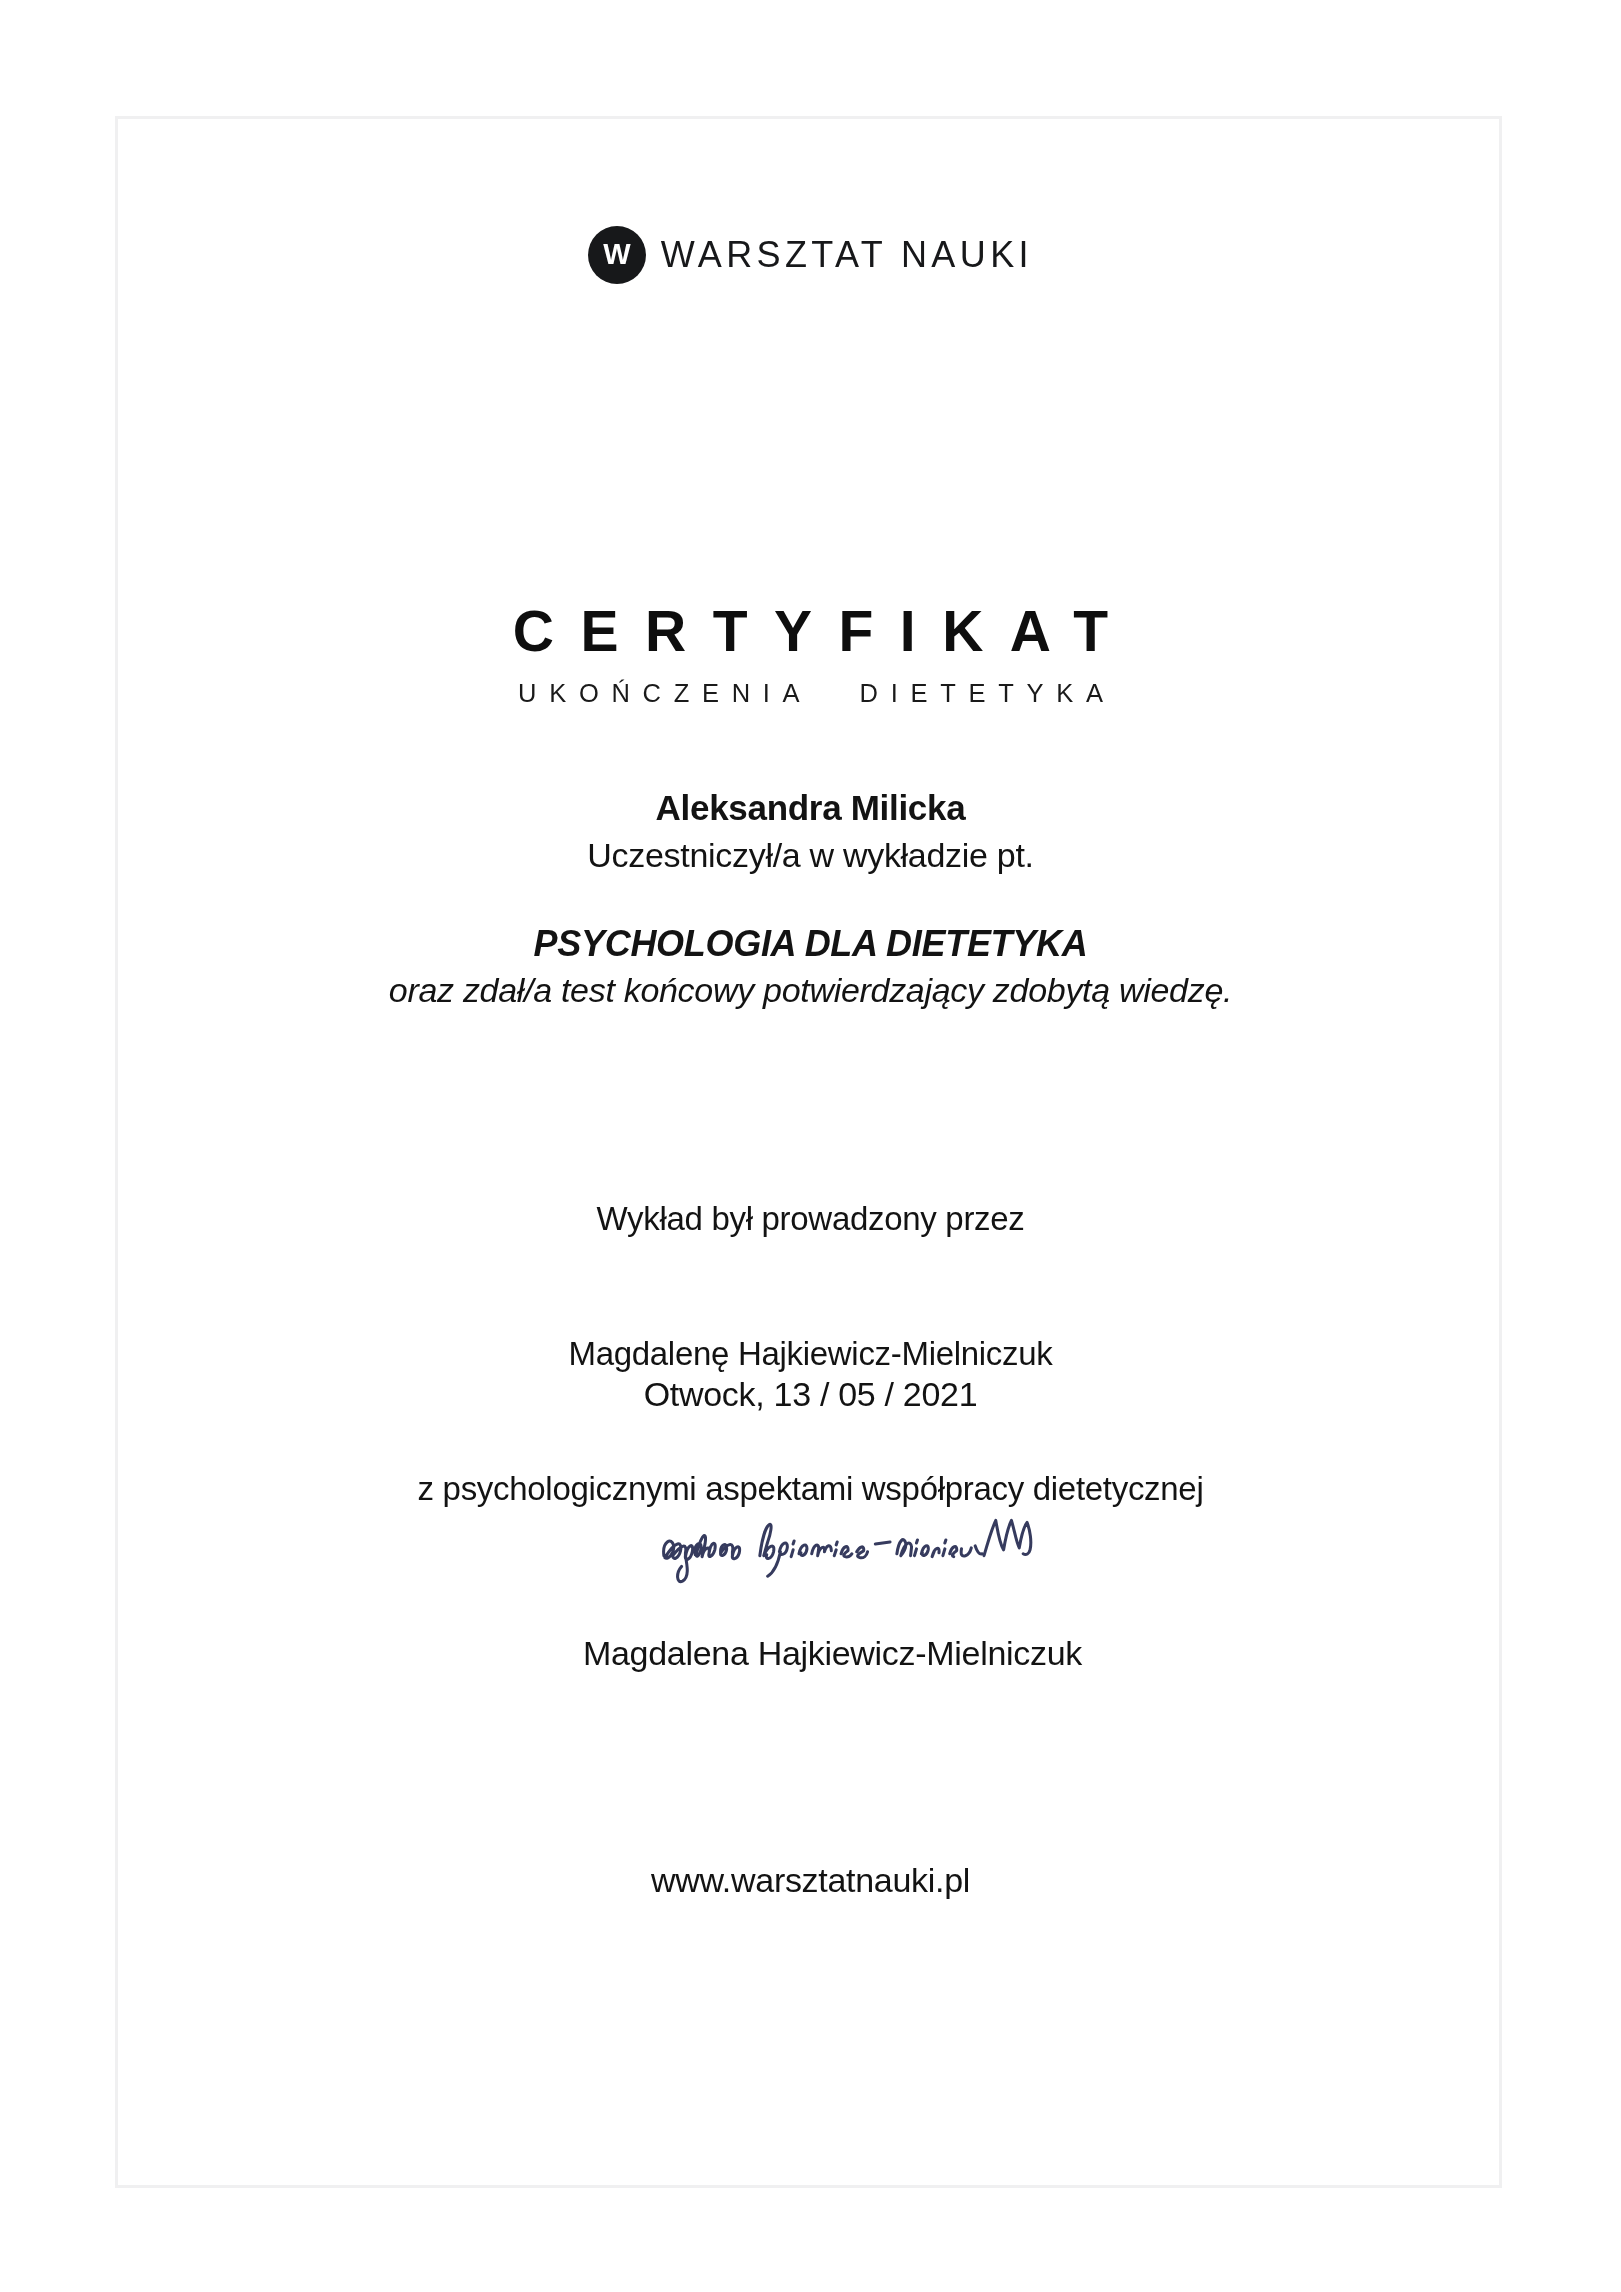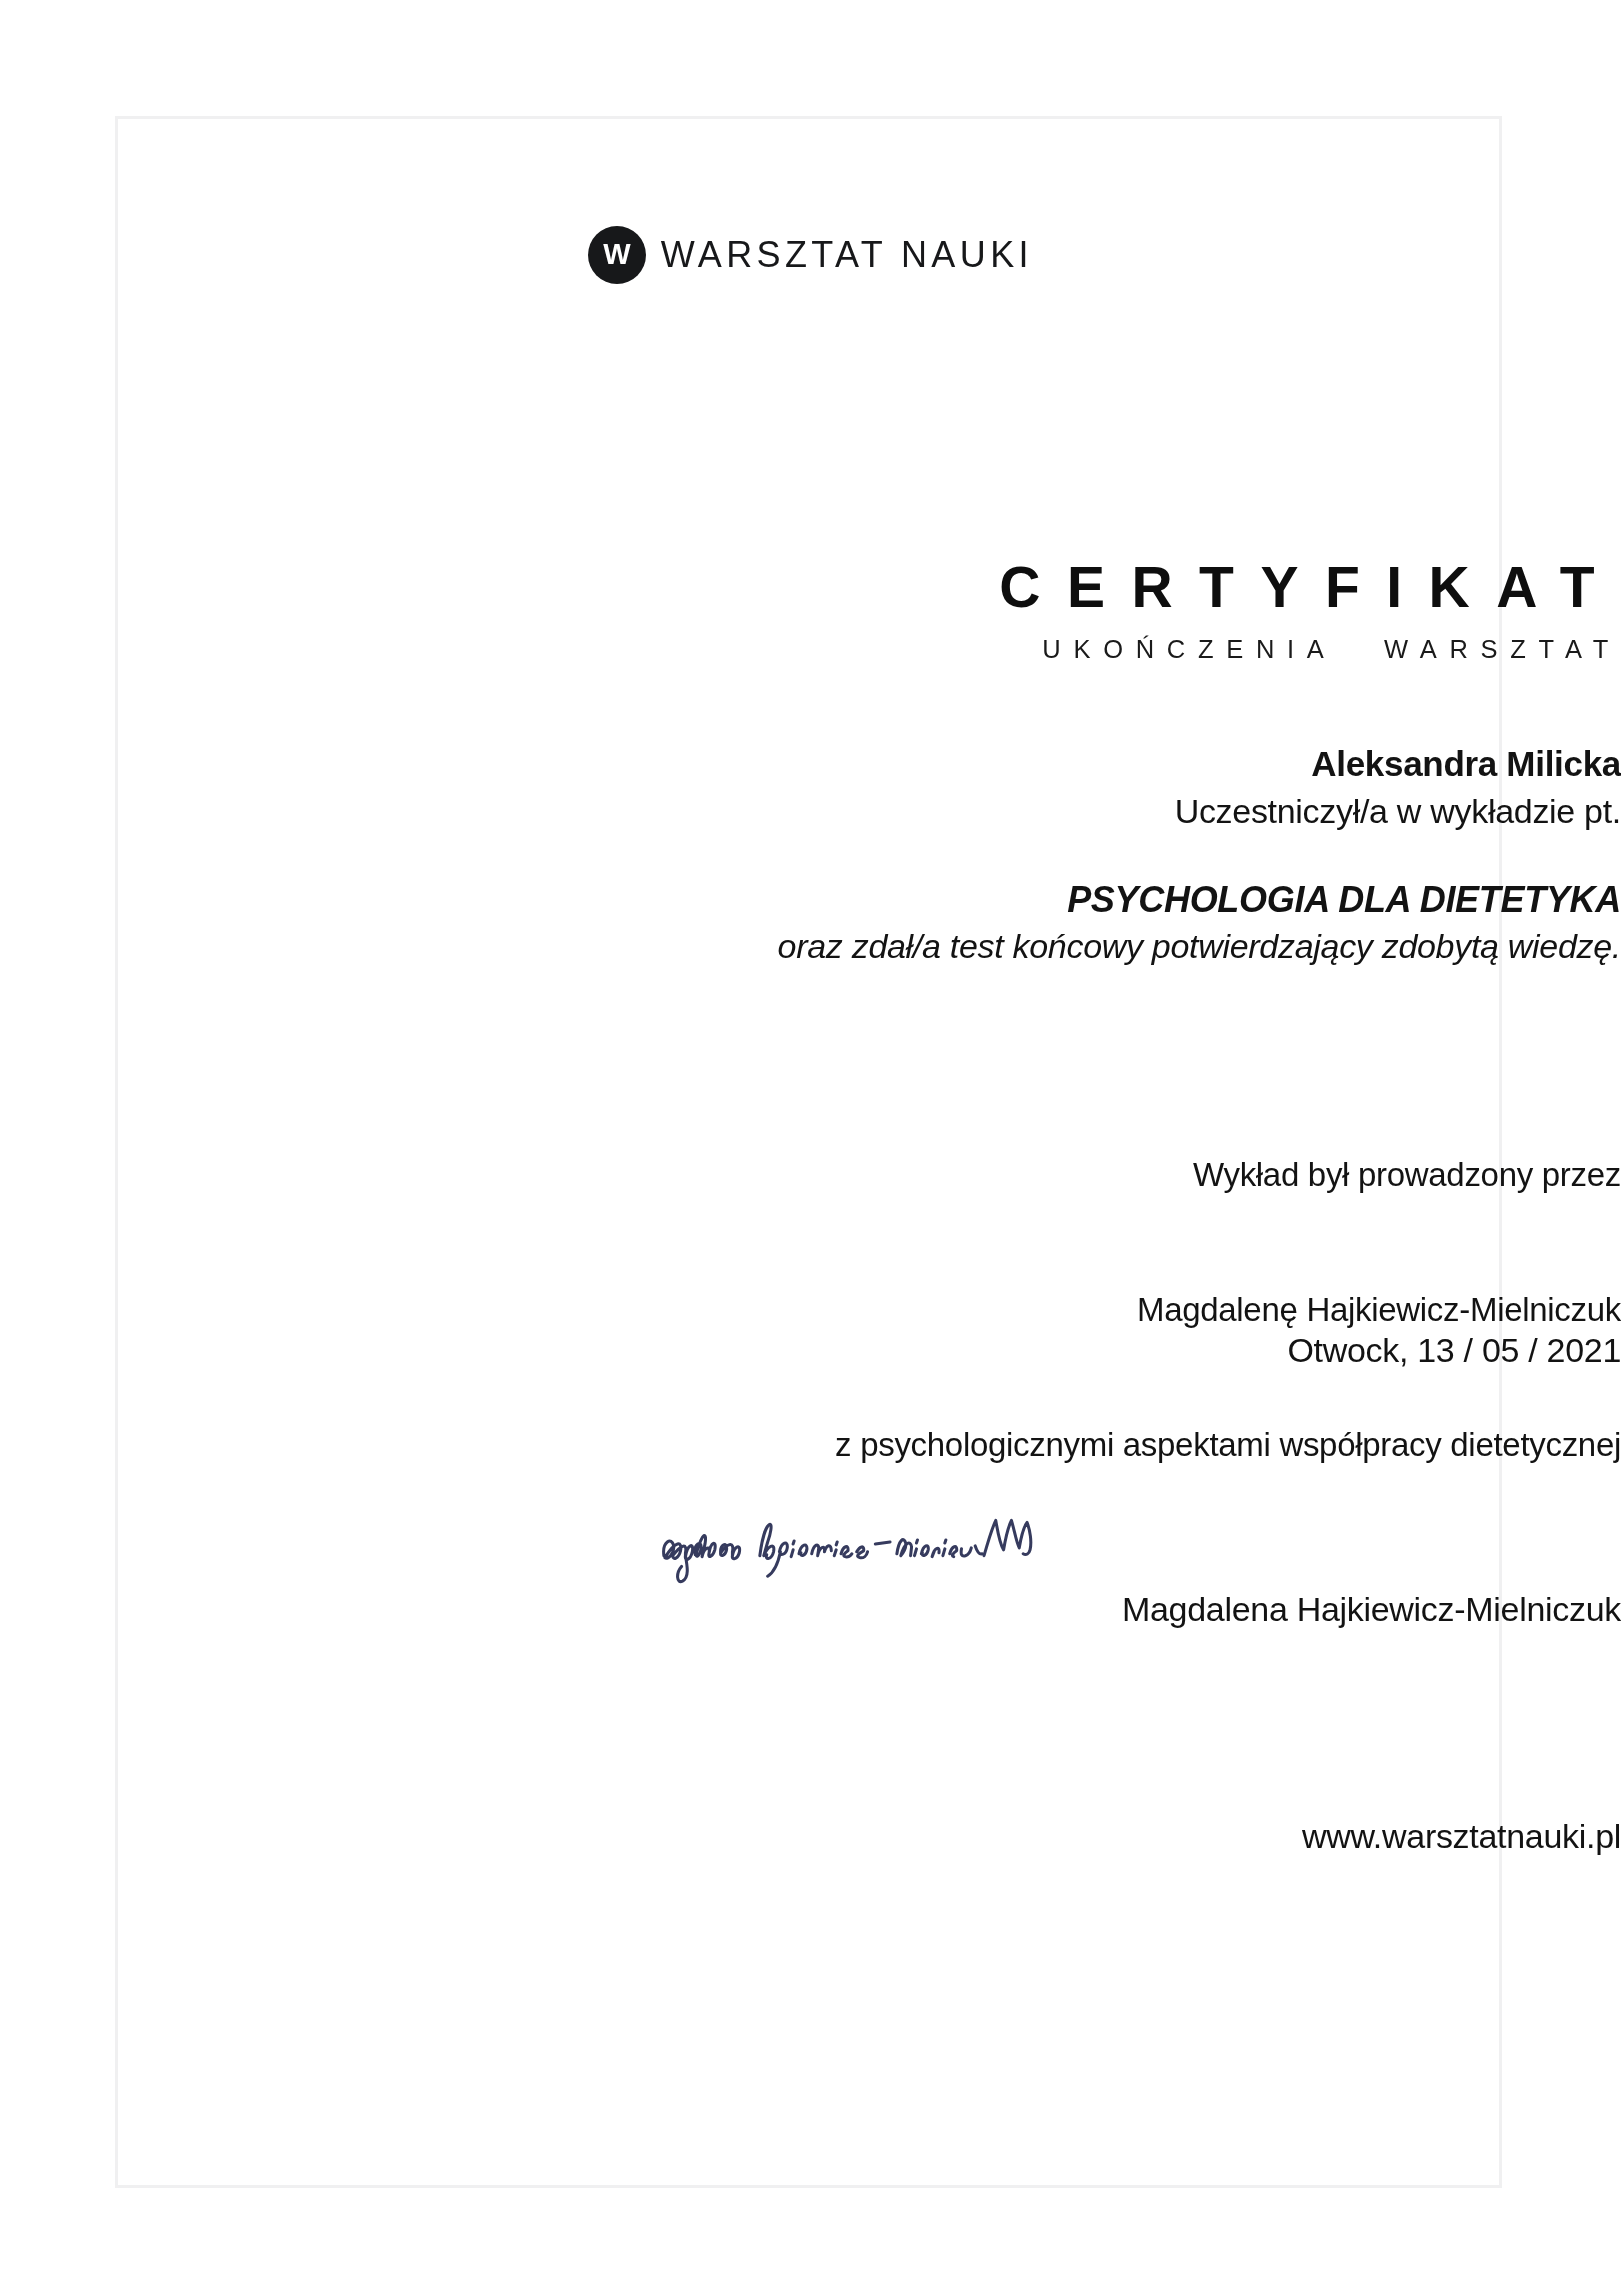--- a/index.html
+++ b/index.html
@@ -35,22 +35,23 @@
     left: 0;
     right: 0;
     display: flex;
     justify-content: center;
     align-items: center;
   }
   .text-line {
     position: absolute;
     left: 0;
     right: 0;
-    text-align: right;
+    text-align: center;
     white-space: pre;
+    margin-top: 44px;
   }
   
   .logo-row { top: 223px; height: 63px; gap: 14.7px; }
   .logo-mark {
     width: 58px;
     height: 58px;
     border-radius: 50%;
     background: #17181a;
     display: flex;
     align-items: center;
@@ -157,21 +158,21 @@
   <div class="frame"></div>
 
   <div class="row-center logo-row">
     <div class="logo-mark">
       <span>W</span>
     </div>
     <div class="logo-text">WARSZTAT NAUKI</div>
   </div>
 
   <div class="text-line cert-title">CERTYFIKAT</div>
-  <div class="text-line cert-subtitle">UKOŃCZENIA WARSZTAT</div>
+  <div class="text-line cert-subtitle">UKOŃCZENIA DIETETYKA</div>
 
   <div class="text-line recipient-name">Aleksandra Milicka</div>
   <div class="text-line recipient-line">Uczestniczył/a w wykładzie pt.</div>
 
   <div class="text-line course-name">PSYCHOLOGIA DLA DIETETYKA</div>
   <div class="text-line course-line">oraz zdał/a test końcowy potwierdzający zdobytą wiedzę.</div>
 
   <div class="text-line details">
     <div>Wykład był prowadzony przez</div>
     <div>Magdalenę Hajkiewicz-Mielniczuk</div>

